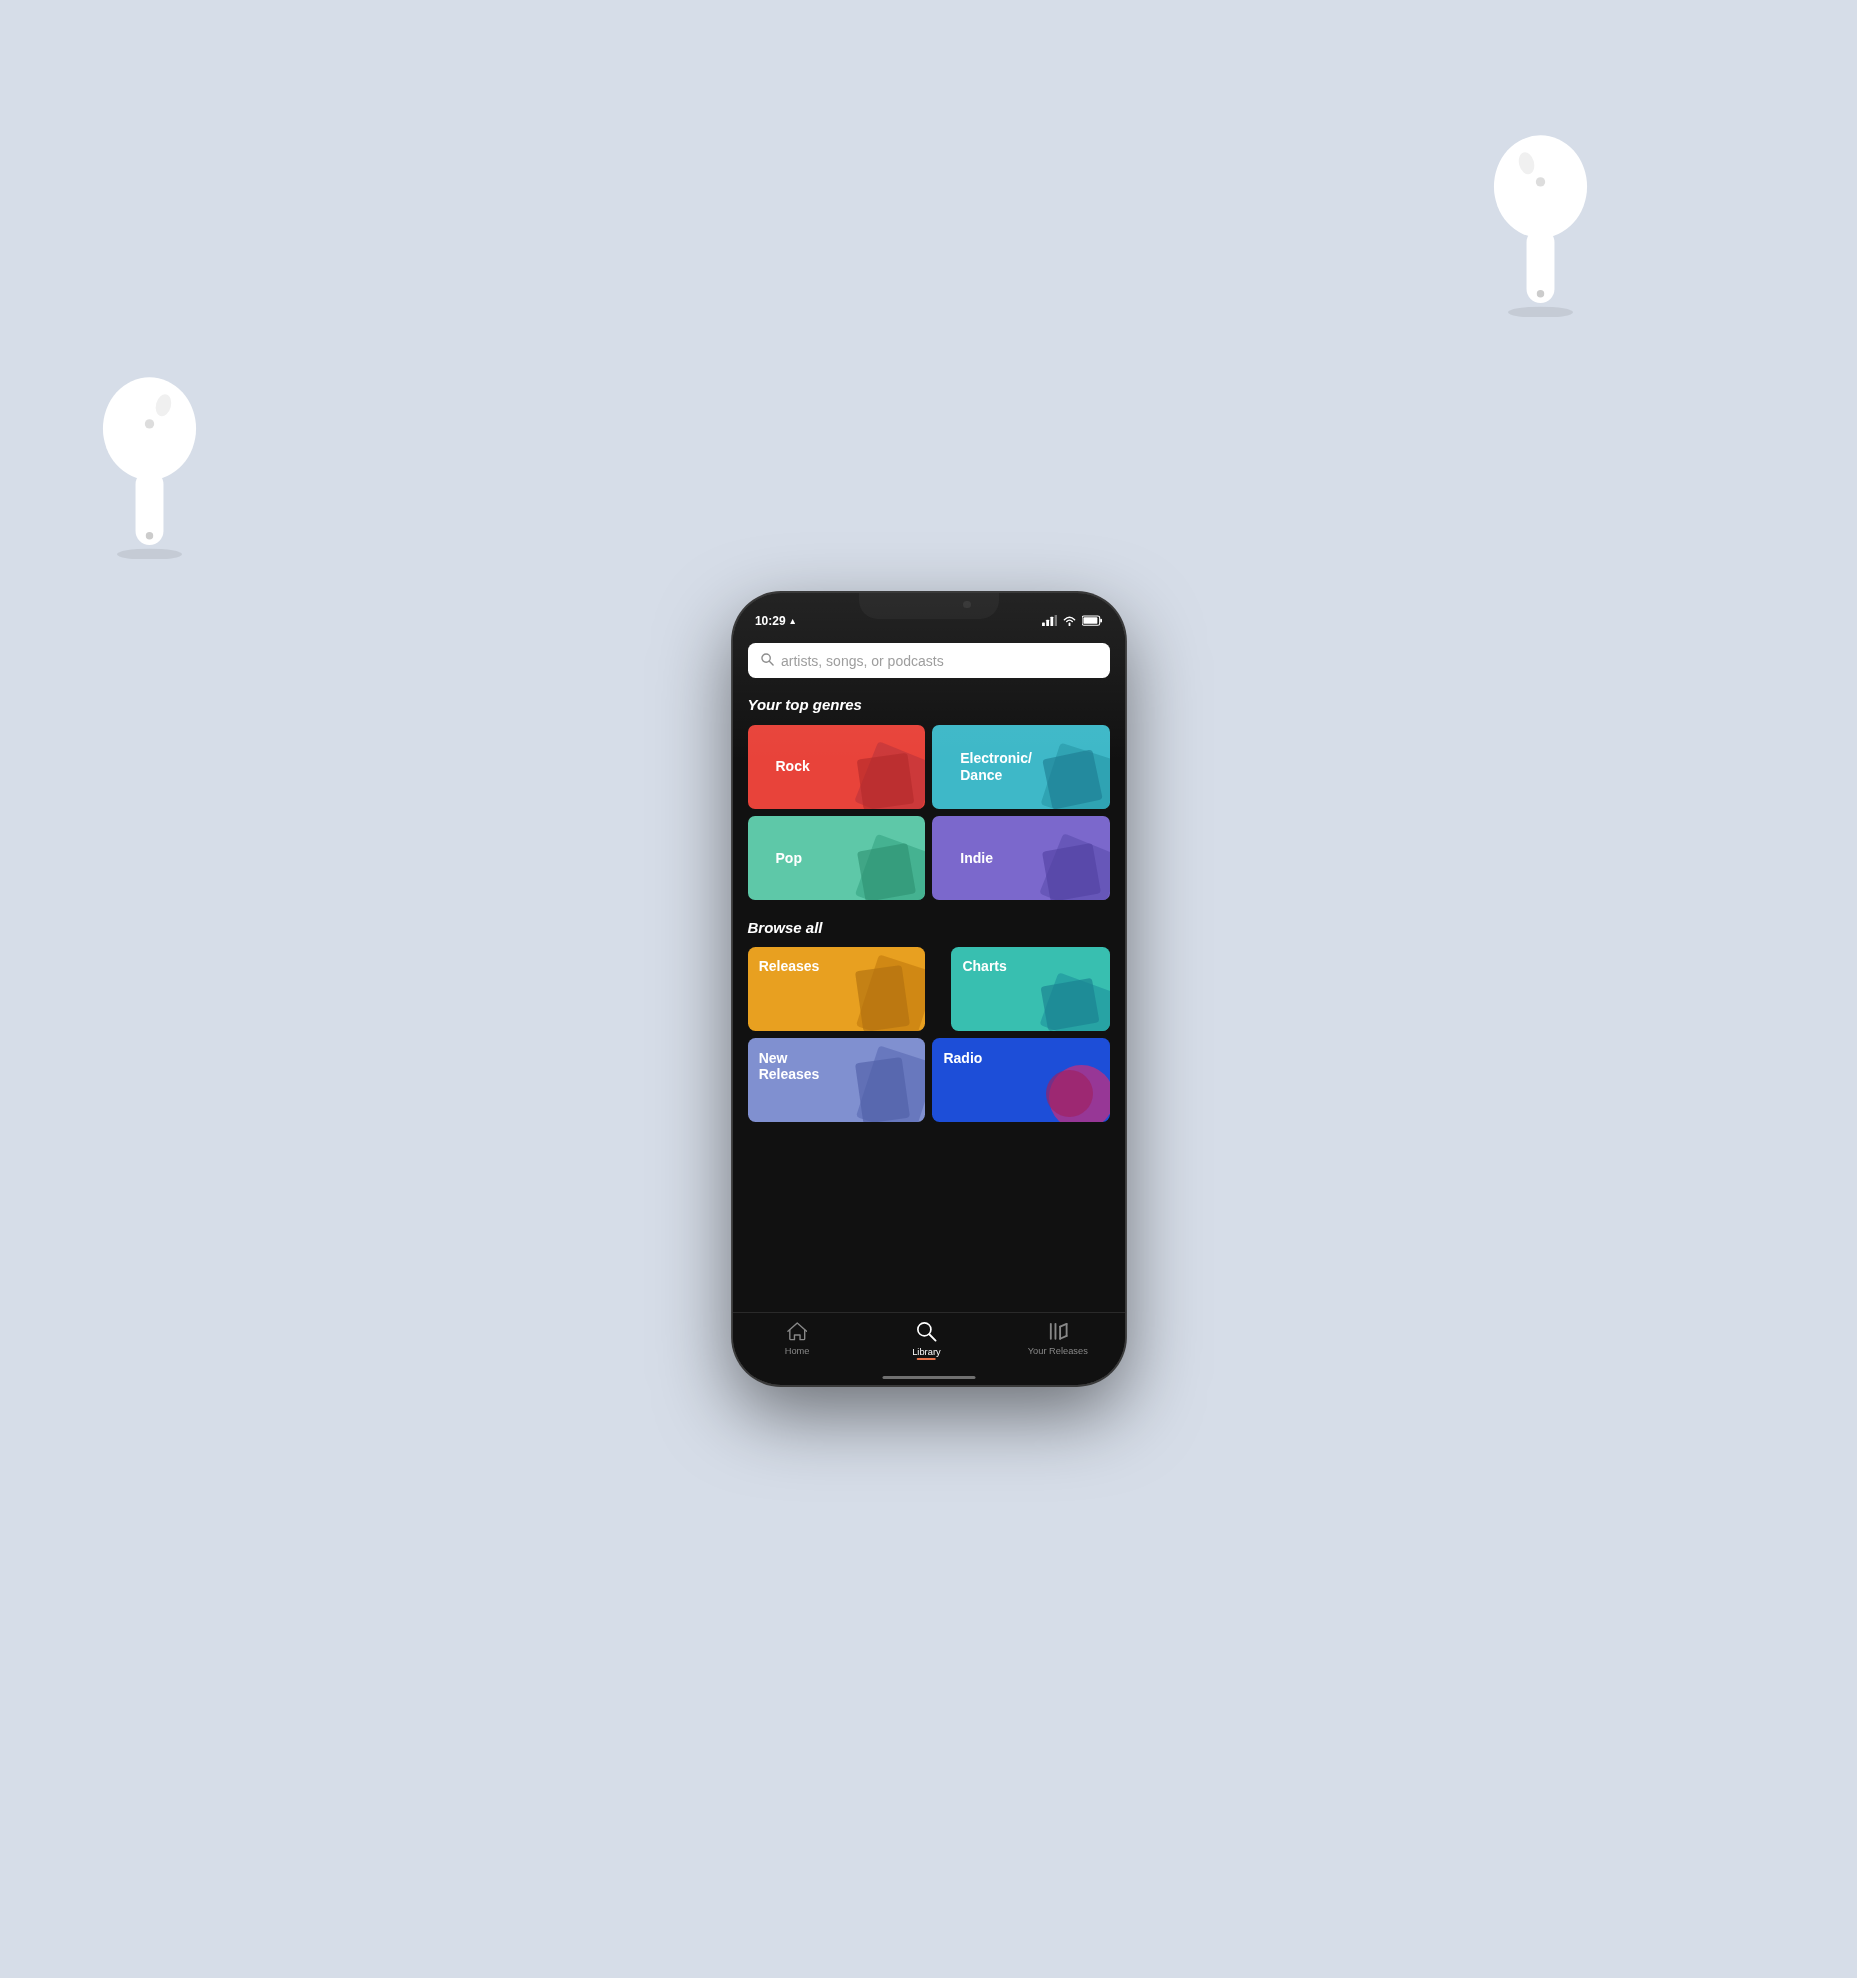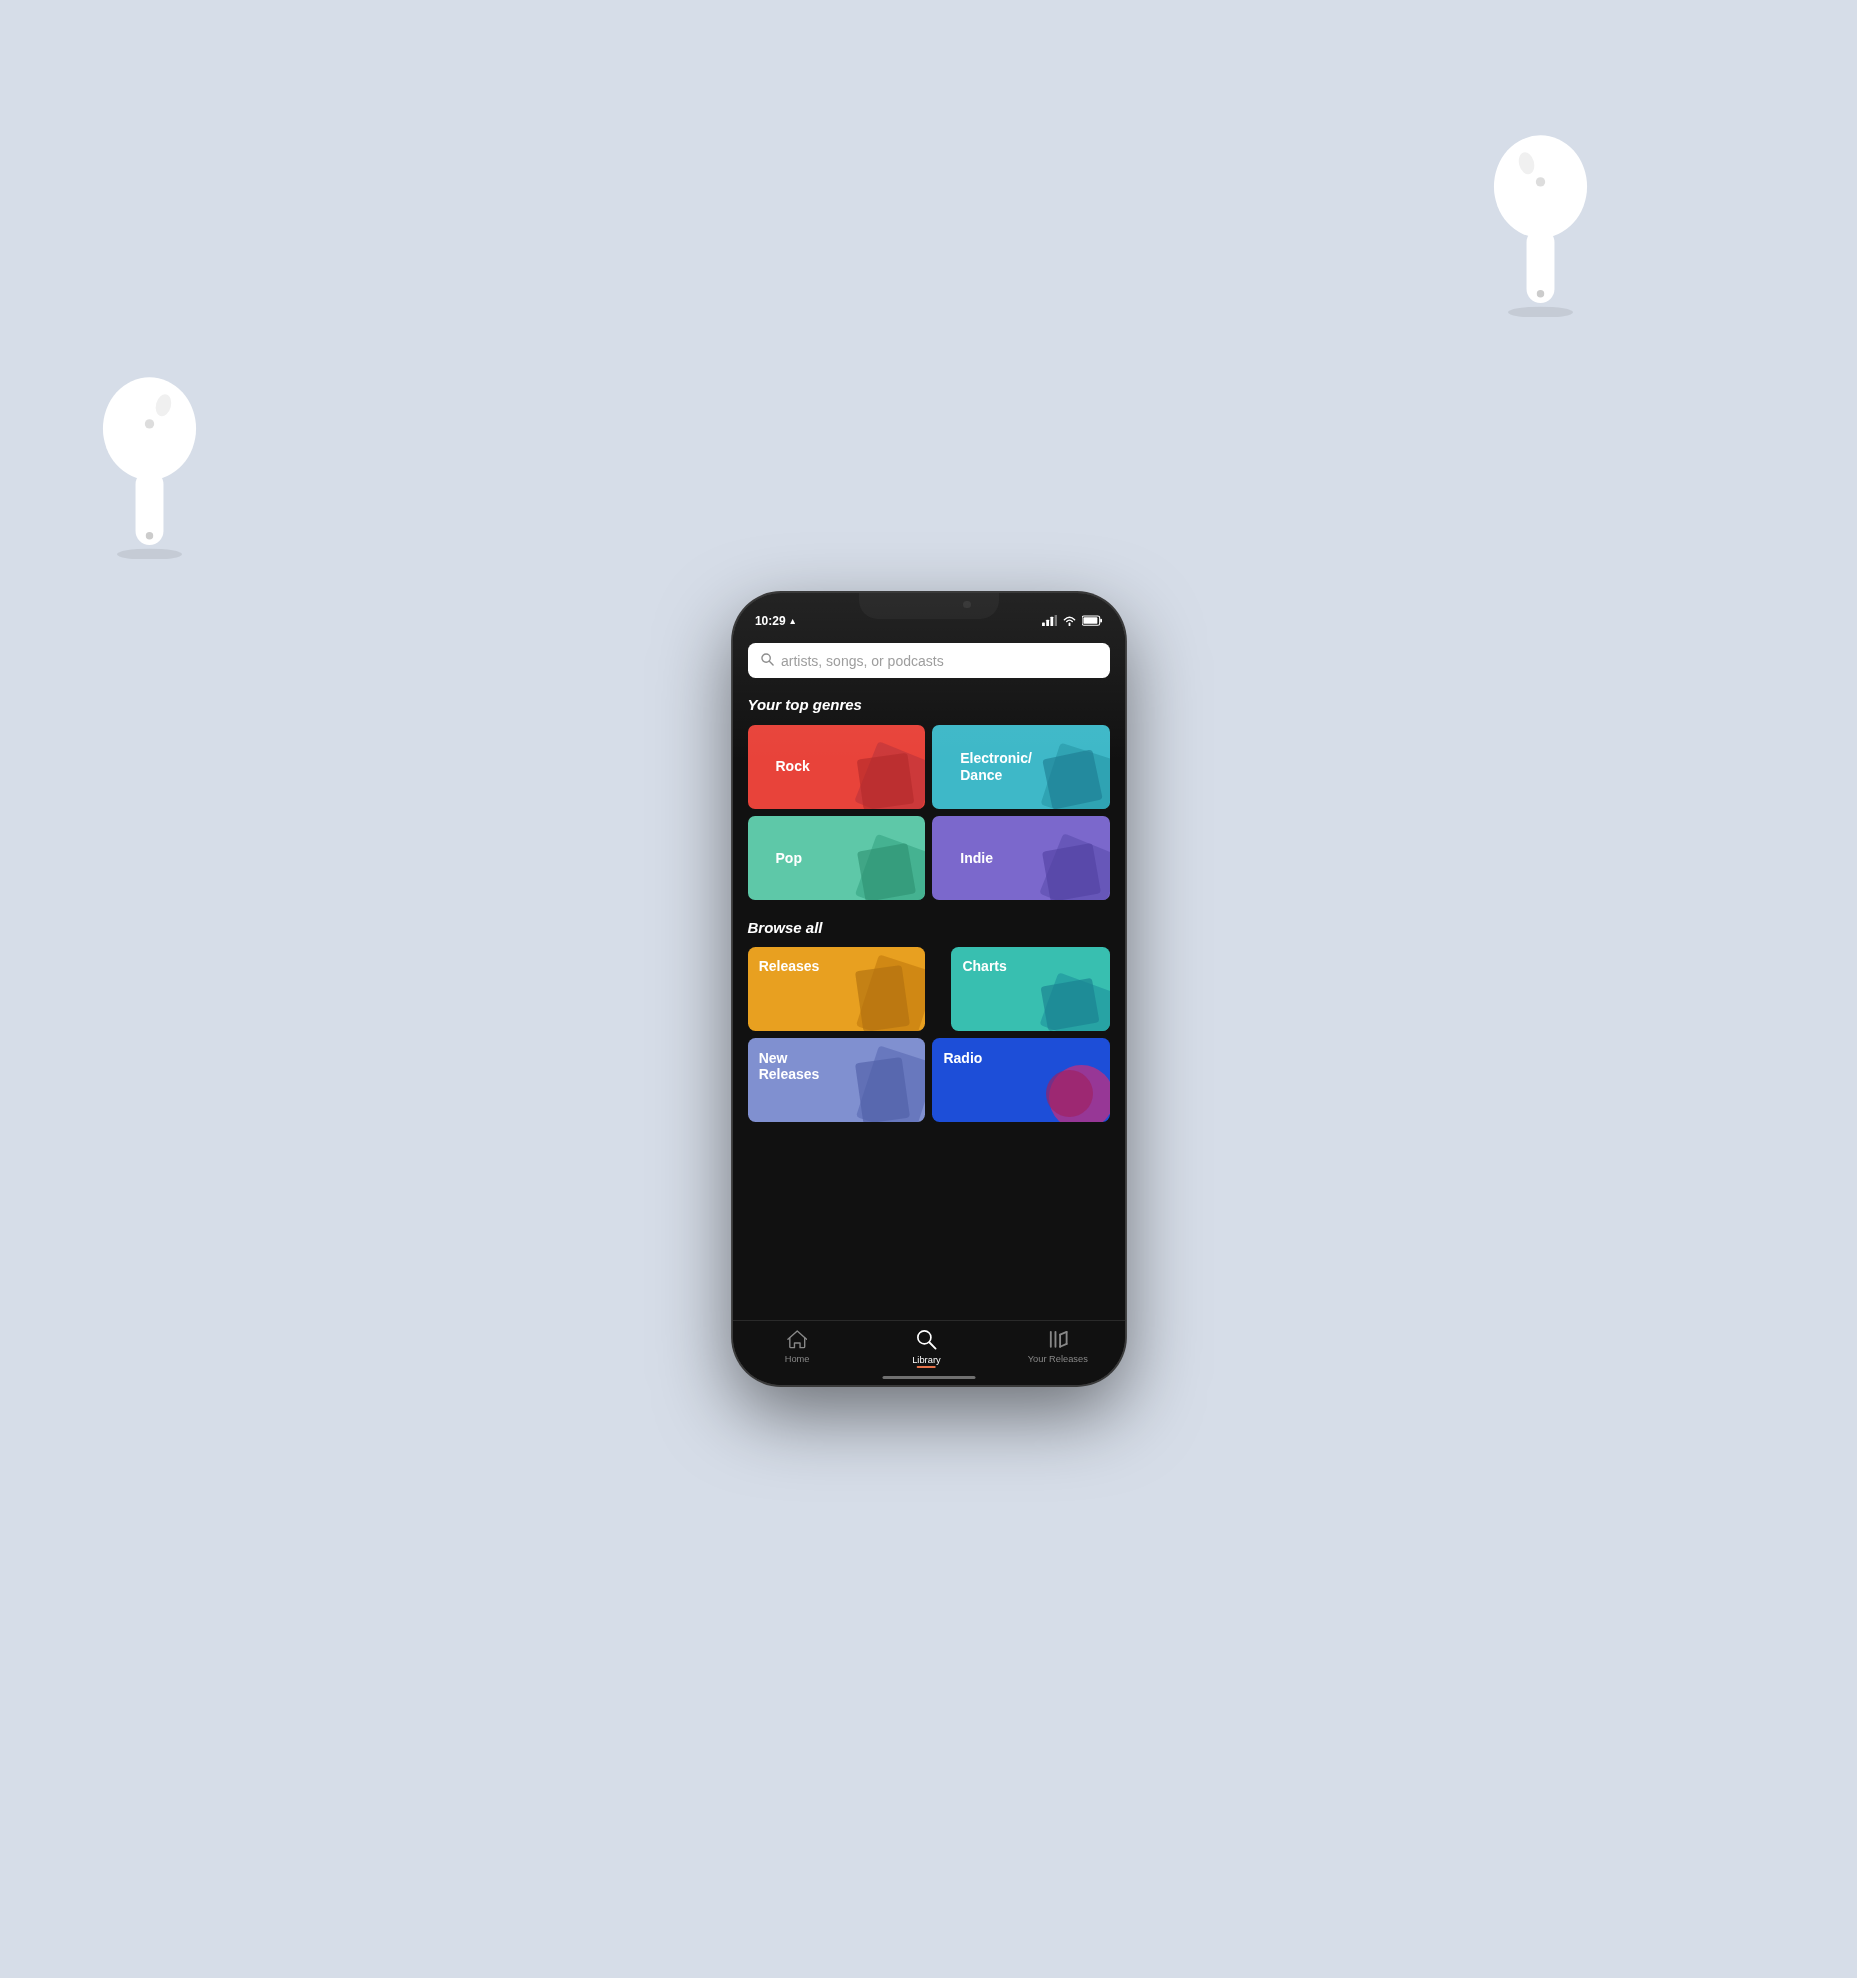--- a/index.html
+++ b/index.html
@@ -228,21 +228,21 @@
       font-size: 14px;
       font-weight: 700;
       line-height: 1.2;
       z-index: 2;
       position: relative;
     }
 
     
     .bottom-nav {
       position: absolute;
-      bottom: 0;
+      bottom: 8px;
       left: 0;
       right: 0;
       height: 65px;
       background: #111;
       border-top: 0.9px solid #2a2a2a;
       display: flex;
       align-items: center;
       justify-content: space-around;
       padding-bottom: 11.2px;
     }

